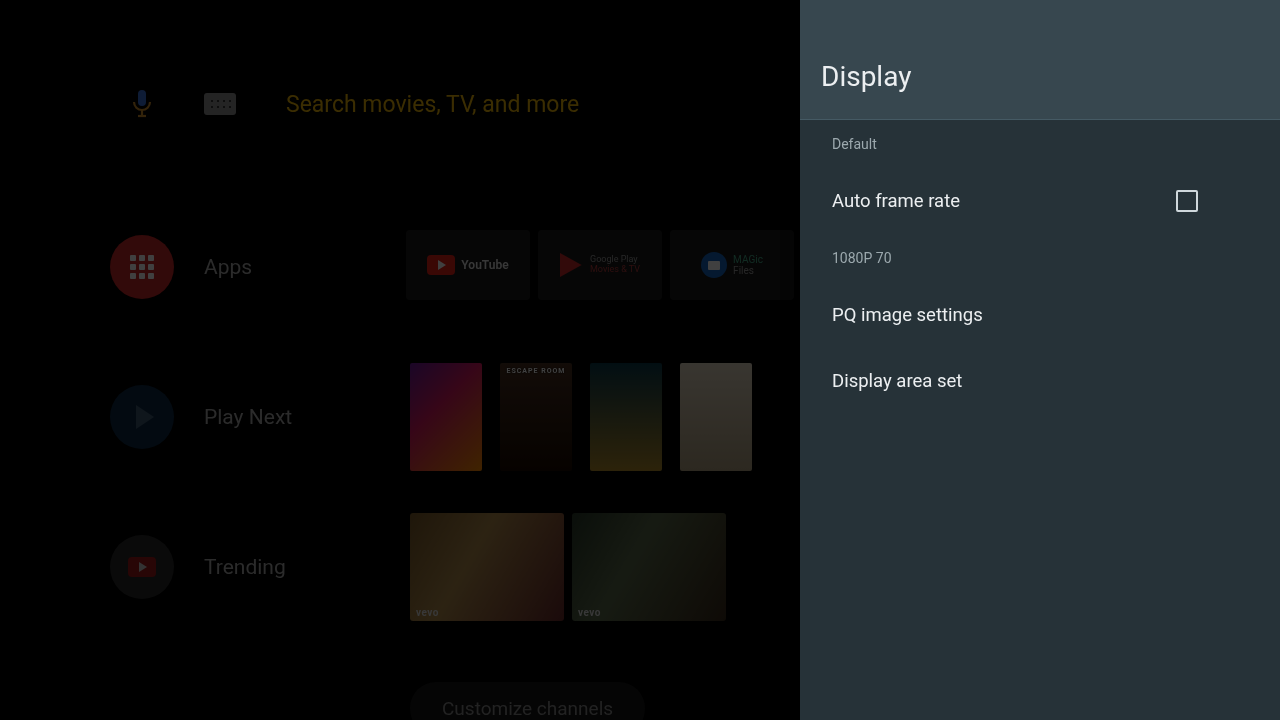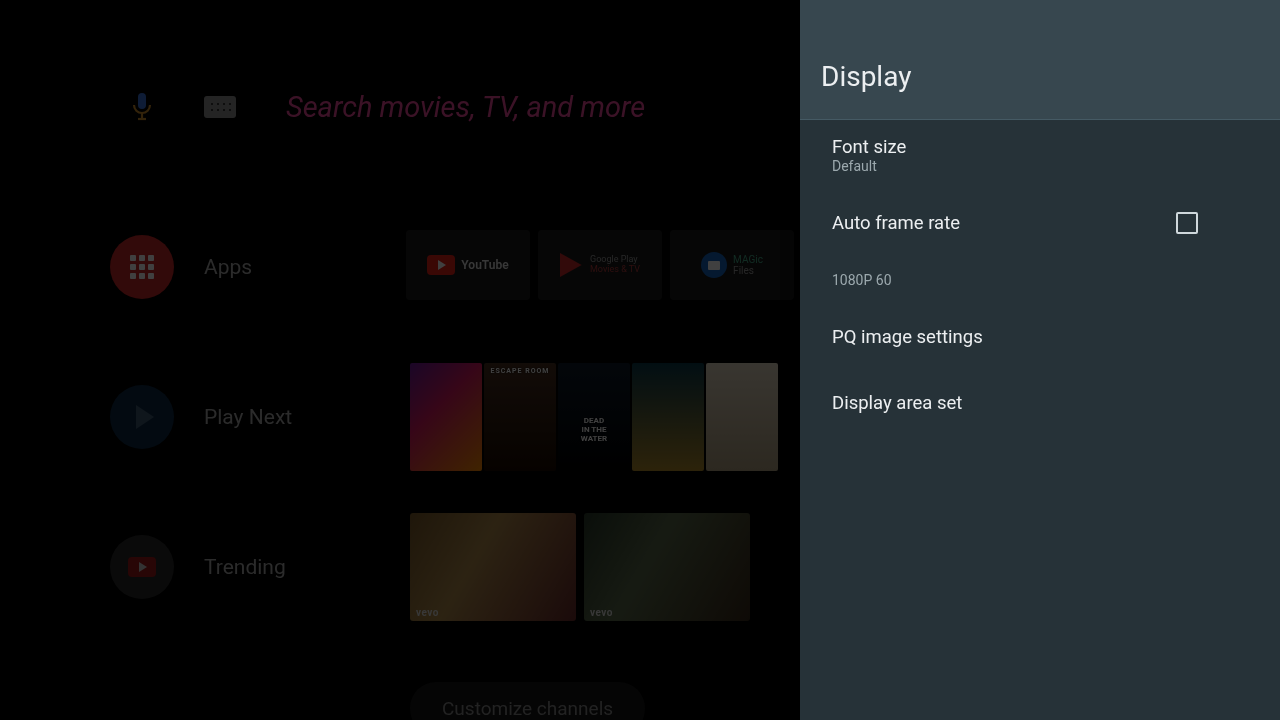--- a/index.html
+++ b/index.html
@@ -8,21 +8,21 @@
   
   
   .home { position: absolute; inset: 0; background: #000; }
   .dim { position: absolute; inset: 0; background: rgba(0,0,0,0.75); pointer-events: none; }
   
   .search-row { position: absolute; top: 90px; left: 130px; right: 500px; display: flex; align-items: center; gap: 50px; }
   .mic-icon { width: 24px; height: 28px; }
   .kbd { width: 32px; height: 22px; background: #8f8f8f; border-radius: 3px; position: relative; }
   .kbd::before { content:""; position:absolute; inset:4px; background:
      radial-gradient(circle at 4px 4px, #3a3a3a 1.3px, transparent 1.5px) 0 0/6px 6px; }
-  .search-placeholder { color: #ec4899; font-size: 29px; font-weight: 400; font-style: italic; }
+  .search-placeholder { color: #eab308; font-size: 23px; font-weight: 400; }
   
   .row { position: absolute; left: 110px; right: 0; display: flex; align-items: center; }
   .row-title { color: #aaa; font-size: 21px; font-weight: 400; }
   .circle { width: 64px; height: 64px; border-radius: 50%; display:flex; align-items:center; justify-content:center; margin-right: 30px; }
   
   .apps-row { top: 235px; }
   .apps-circle { background: #c62828; }
   .apps-dots { width: 24px; height: 24px; display:grid; grid-template-columns: repeat(3,1fr); grid-template-rows: repeat(3,1fr); gap:3px; }
   .apps-dots span { background:#fff; border-radius:1px; }
   .app-cards { position:absolute; left: 406px; top: 230px; display:flex; gap:8px; }
@@ -34,37 +34,37 @@
   .gp-text { font-size:9px; line-height:1.1; }
   .gp-t1 { color:#999; } .gp-t2 { color:#b33a3a; }
   .mf-icon { width:26px; height:26px; border-radius:50%; background:#1565c0; position:relative; }
   .mf-icon::after { content:""; position:absolute; left:7px; top:9px; width:12px; height:9px; background:#fff; border-radius:1px; }
   .mf-text { font-size:10px; line-height:1.1; }
   .mf-t1 { color:#4a8; } .mf-t2 { color:#999; }
 
   .play-row { top: 385px; }
   .play-circle { background: #0d2a45; }
   .play-tri { width:0; height:0; border-left:18px solid #3d5a72; border-top:12px solid transparent; border-bottom:12px solid transparent; margin-left:6px;}
-  .posters { position:absolute; left:410px; top:363px; display:flex; gap:2px; }
+  .posters { position:absolute; left:410px; top:363px; display:flex; gap:18px; }
   .poster { width:72px; height:108px; border-radius:2px; background:#333; display:flex; flex-direction:column; justify-content:space-between; padding:4px; }
   .p1 { background: linear-gradient(135deg,#6a1b9a,#d81b60 40%,#fb8c00); }
   .p2 { background: linear-gradient(#4a3020,#1a0a00); }
   .p3 { background: linear-gradient(#0d1b2a,#000); }
   .p4 { background: linear-gradient(#0a3a4a,#b08a2a); }
   .p5 { background: linear-gradient(#e0d5c0,#b0a080); }
   .ptxt { font-size:7px; color:#fff; text-align:center; font-weight:700; text-shadow:0 0 2px #000;}
   .p3 .ptxt { margin-top:50px; font-size:8px; line-height:1.1;}
   .p2 .ptxt { font-size:7px; letter-spacing:1px;}
 
   .trend-row { top: 535px; }
   .trend-circle { background: #2a2a2a; }
   .yt-red { width:28px; height:20px; background:#a01818; border-radius:4px; position:relative;}
   .yt-red::after{content:""; position:absolute; left:11px; top:5px; border-left:8px solid #ccc; border-top:5px solid transparent; border-bottom:5px solid transparent;}
   .vids { position:absolute; left:410px; top:513px; display:flex; gap:8px; }
-  .vid { width:166px; height:108px; border-radius:3px; position:relative; overflow:hidden;}
+  .vid { width:154px; height:108px; border-radius:3px; position:relative; overflow:hidden;}
   .v1 { background: linear-gradient(120deg,#7a5a2a,#b08a4a 40%,#6a2a2a);}
   .v2 { background: linear-gradient(120deg,#2a3a2a,#5a6a4a 40%,#3a2a1a);}
   .vevo { position:absolute; left:6px; bottom:3px; font-size:10px; color:#ddd; font-weight:700; letter-spacing:0.5px;}
 
   .customize { position:absolute; left:410px; top:682px; padding:15px 32px; background:#151515; border-radius:26px; color:#888; font-size:19px;}
 
   
   .panel { position:absolute; right:0; top:0; width:480px; height:720px; background:#263238; box-shadow:-2px 0 12px rgba(0,0,0,0.5);}
   .panel-header { height:120px; background:#37474f; display:flex; align-items:flex-end; padding:0 0 26px 21px; border-bottom:1px solid #455a64;}
   .panel-title { color:#eceff1; font-size:28px; font-weight:400;}
@@ -134,25 +134,20 @@
       <div class="circle play-circle">
           <div class="play-tri"></div>
         </div>
       <div class="row-title">Play Next</div>
     </div>
     <div class="posters">
       <div class="poster p1"></div>
       <div class="poster p2">
           <div class="ptxt">ESCAPE ROOM</div>
         </div>
-      <div class="poster p3">
-          <div class="ptxt" style="white-space:pre;">DEAD
-IN THE
-WATER</div>
-        </div>
       <div class="poster p4"></div>
       <div class="poster p5"></div>
     </div>
 
     <div class="row trend-row">
       <div class="circle trend-circle">
           <div class="yt-red"></div>
         </div>
       <div class="row-title">Trending</div>
     </div>
@@ -169,32 +164,31 @@
 
     <div class="dim"></div>
   </div>
 
   <div class="panel">
     <div class="panel-header">
       <div class="panel-title">Display</div>
     </div>
 
     <div class="item">
-      <div class="item-title">Font size</div>
       <div class="item-sub">Default</div>
     </div>
 
 
     <div class="item single">
       <div class="item-title">Auto frame rate</div>
       <div class="checkbox"></div>
     </div>
 
     <div class="item">
-      <div class="item-sub">1080P 60</div>
+      <div class="item-sub">1080P 70</div>
     </div>
 
     <div class="item single">
       <div class="item-title">PQ image settings</div>
     </div>
 
     <div class="item single">
       <div class="item-title">Display area set</div>
     </div>
   </div>

